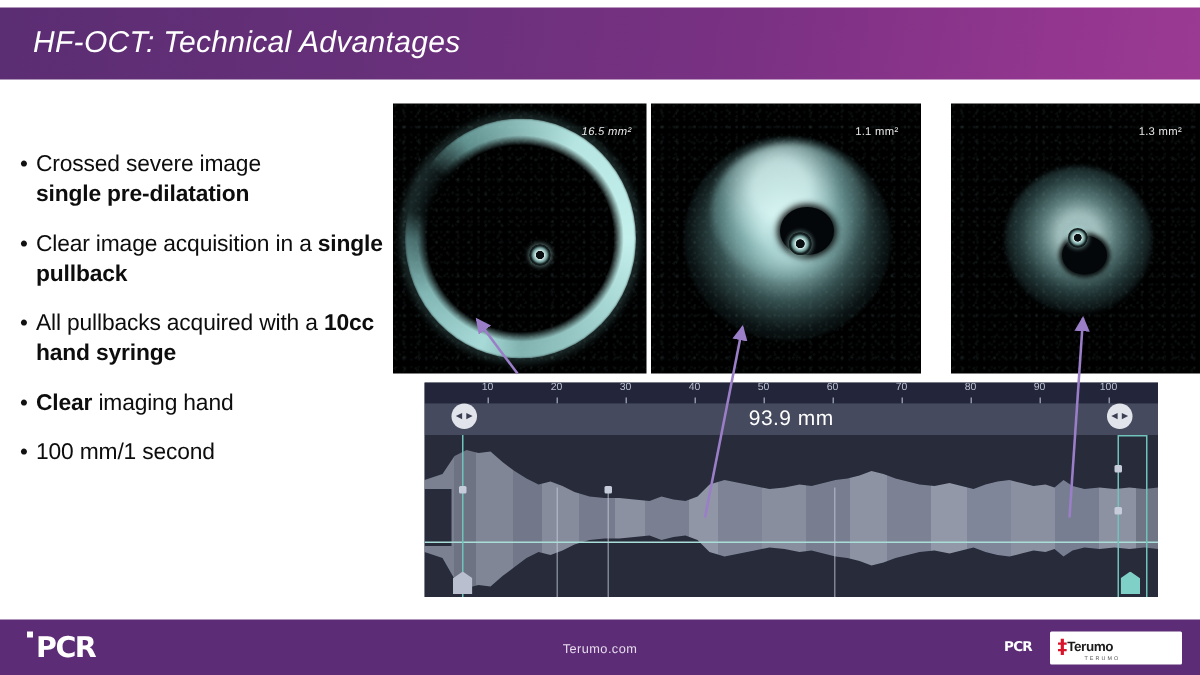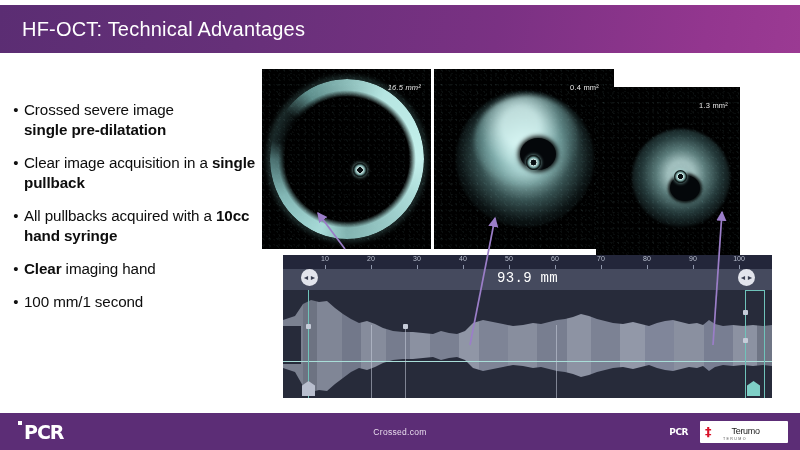--- a/index.html
+++ b/index.html
@@ -9,20 +9,21 @@
     font-family:"Liberation Sans", sans-serif;
     overflow:hidden;
     position:relative;
   }
   .slide{position:absolute;inset:0;background:#fff;}
 
   
   .header{
     position:absolute;left:0;top:5px;width:800px;height:48px;
     background:linear-gradient(100deg,#5b2d73 0%,#663079 30%,#7a3183 62%,#93368f 88%,#9b3a93 100%);
+    font-style:italic;
   }
   .header-title{
     position:absolute;left:22px;top:50%;transform:translateY(-50%);
     color:#ffffff;font-size:20px;font-weight:400;letter-spacing:.2px;
     white-space:nowrap;
   }
 
   
   .bullets{
     position:absolute;left:8px;top:100px;width:252px;
@@ -136,21 +137,21 @@
     width:22px;
   }
   .ruler .tickline{
     position:absolute;bottom:0;left:50%;width:1px;height:4px;background:#8e95aa;
   }
   .lm-bar{
     position:absolute;left:0;top:14px;width:100%;height:21px;background:#454a5e;
   }
   .lm-length{
     position:absolute;left:0;right:0;top:15px;text-align:center;
-    color:#ffffff;font-size:14px;letter-spacing:.3px;font-family:Liberation Mono, monospace;
+    color:#ffffff;font-size:14px;letter-spacing:.3px;
   }
   .lm-body{
     position:absolute;left:0;top:35px;width:100%;height:108px;
     background:
       linear-gradient(90deg,
         #7b8190 0 4%, #6d7382 4% 7%, #808696 7% 12%, #72788a 12% 16%,
         #868c9c 16% 21%, #767c8e 21% 26%, #8b91a1 26% 30%, #7a8092 30% 36%,
         #9096a6 36% 40%, #7e8496 40% 46%, #888e9e 46% 52%, #787e90 52% 58%,
         #8d93a3 58% 63%, #7c8294 63% 69%, #9298a8 69% 74%, #80869a 74% 80%,
         #8a90a0 80% 86%, #787e92 86% 92%, #8c92a2 92% 97%, #6f7585 97% 100%);
@@ -210,21 +211,21 @@
   .sponsor{
     position:absolute;right:12px;top:50%;transform:translateY(-50%);
     width:88px;height:22px;background:#fff;border-radius:1px;
     display:flex;align-items:center;padding-left:5px;box-sizing:border-box;
   }
   .sponsor .mark{
     color:#d8132a;font-weight:bold;font-size:13px;line-height:13px;
     font-family:"DejaVu Sans", sans-serif;
   }
   .sponsor .sname{
-    margin-left:20px;color:#1b1b1b;font-weight:normal;font-size:9px;line-height:9px;
+    margin-left:0;color:#1b1b1b;font-weight:bold;font-size:9px;line-height:9px;
     letter-spacing:-.3px;
   }
   .sponsor .ssub{
     position:absolute;left:23px;bottom:2px;color:#555;font-size:3.6px;letter-spacing:.2px;
   }
 </style>
 </head>
 <body>
 
 <div class="slide">
@@ -281,24 +282,24 @@
     <div class="catheter" style="left:91px;top:94px;width:14px;height:14px;"></div>
     <div class="area-label" style="right:10px;top:14px;">16.5 mm²</div>
   </div>
 
   <div class="oct" style="left:434px;top:69px;width:180px;height:180px;">
     <div class="noise"></div>
     <div class="plaque2" style="left:22px;top:22px;width:138px;height:136px;"></div>
     <div class="plaque2b" style="left:40px;top:26px;width:106px;height:92px;"></div>
     <div class="lumen2" style="left:86px;top:69px;width:36px;height:32px;"></div>
     <div class="catheter" style="left:92px;top:86px;width:15px;height:15px;"></div>
-    <div class="area-label" style="right:15px;top:14px;">0.4 mm²</div>
-  </div>
-
-  <div class="oct" style="left:596px;top:69px;width:144px;height:180px;margin-top:18px;">
+    <div class="area-label" style="right:15px;top:14px;">1.1 mm²</div>
+  </div>
+
+  <div class="oct" style="left:634px;top:69px;width:166px;height:180px;">
     <div class="noise"></div>
     <div class="plaque3" style="left:36px;top:42px;width:98px;height:98px;"></div>
     <div class="lumen3" style="left:74px;top:88px;width:30px;height:26px;"></div>
     <div class="catheter" style="left:78px;top:83px;width:13px;height:13px;"></div>
     <div class="area-label" style="right:12px;top:14px;">1.3 mm²</div>
   </div>
 
   <div class="lmode">
 
     <div class="ruler">
@@ -389,21 +390,21 @@
     </defs>
     <line x1="345" y1="249" x2="318" y2="213" stroke="#9b7ec8" stroke-width="1.7" marker-end="url(#ah)"></line>
     <line x1="470" y1="345" x2="495" y2="218" stroke="#9b7ec8" stroke-width="1.7" marker-end="url(#ah)"></line>
     <line x1="713" y1="345" x2="722" y2="212" stroke="#9b7ec8" stroke-width="1.7" marker-end="url(#ah)"></line>
   </svg>
 
   <div class="footer">
     <div class="pcr-logo">
       <span class="spk"></span><span>PCR</span>
     </div>
-    <div class="footer-center">Crossed.com</div>
+    <div class="footer-center">Terumo.com</div>
     <div class="pcr-small">PCR</div>
     <div class="sponsor">
       <span class="mark">‡</span>
       <span class="sname">Terumo</span>
       <span class="ssub">T E R U M O</span>
     </div>
   </div>
 
 </div>
 

